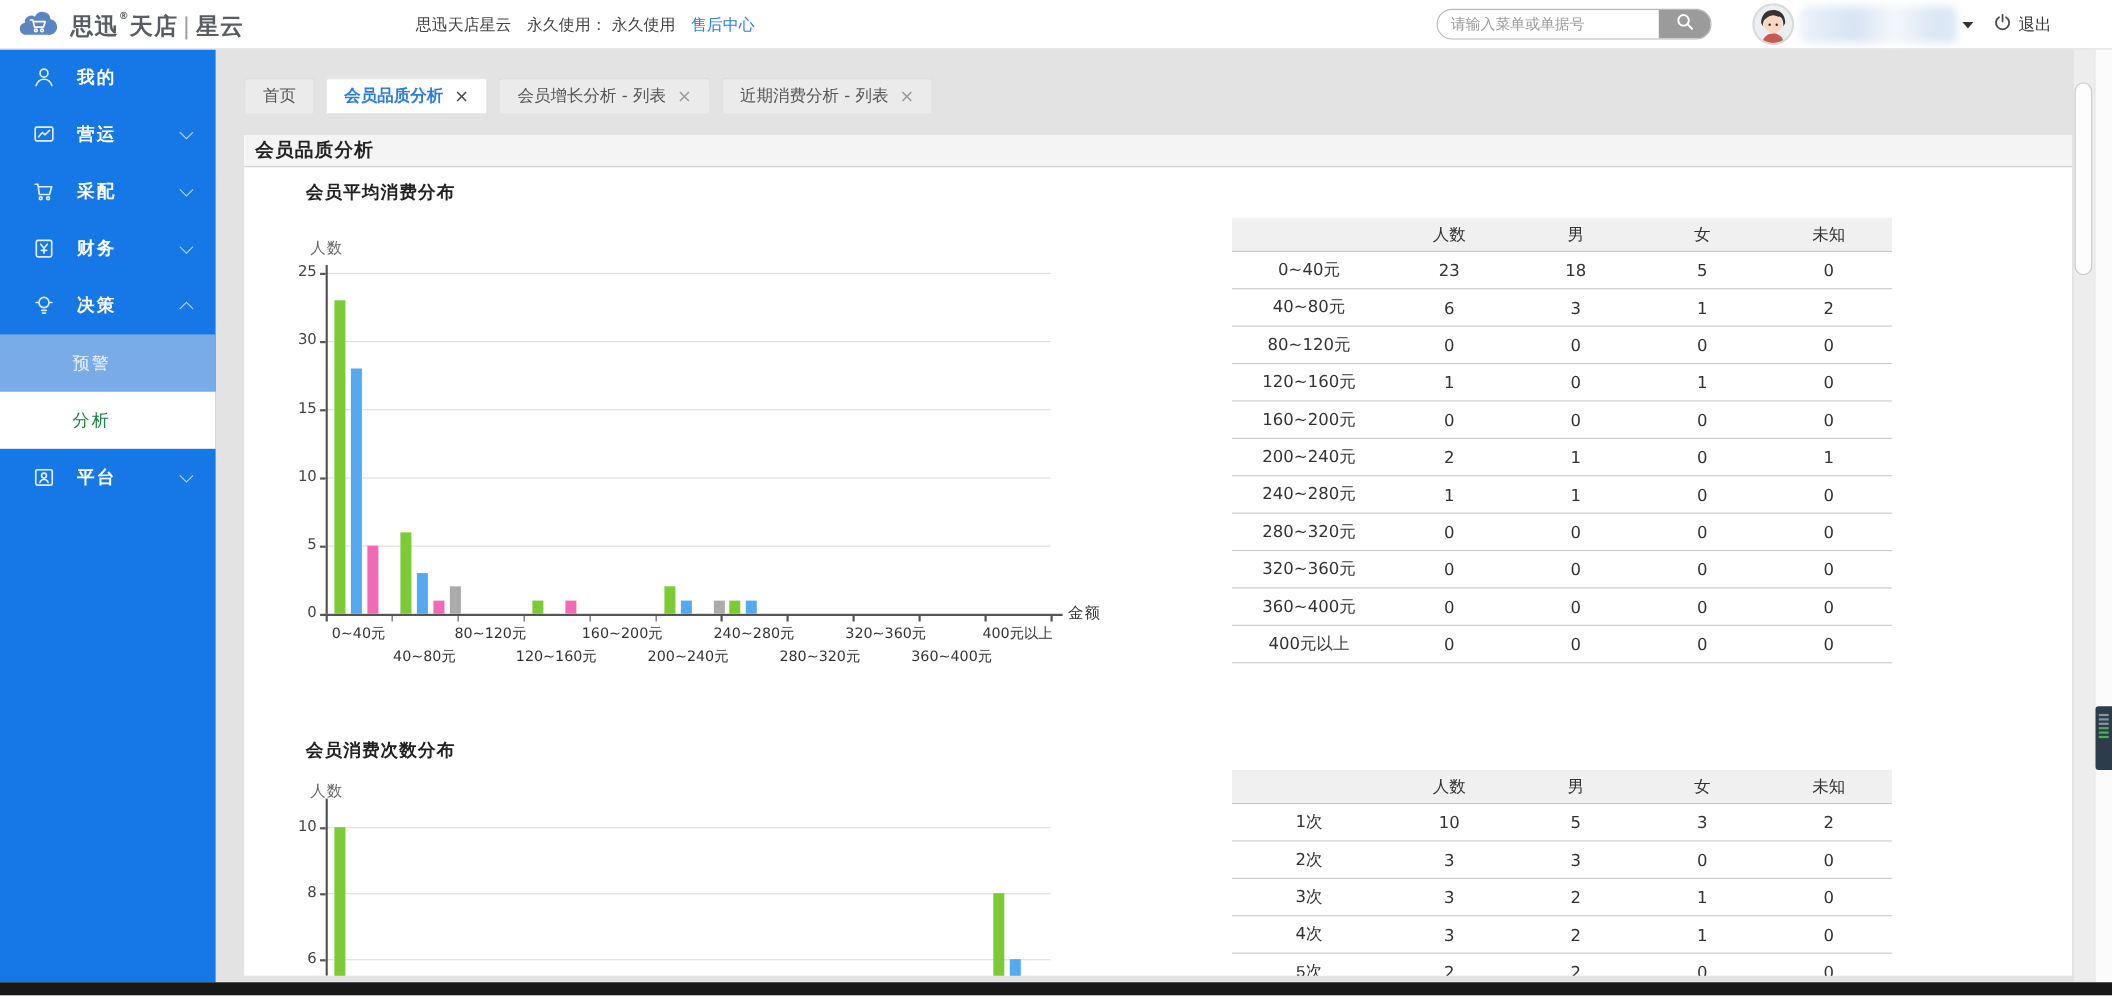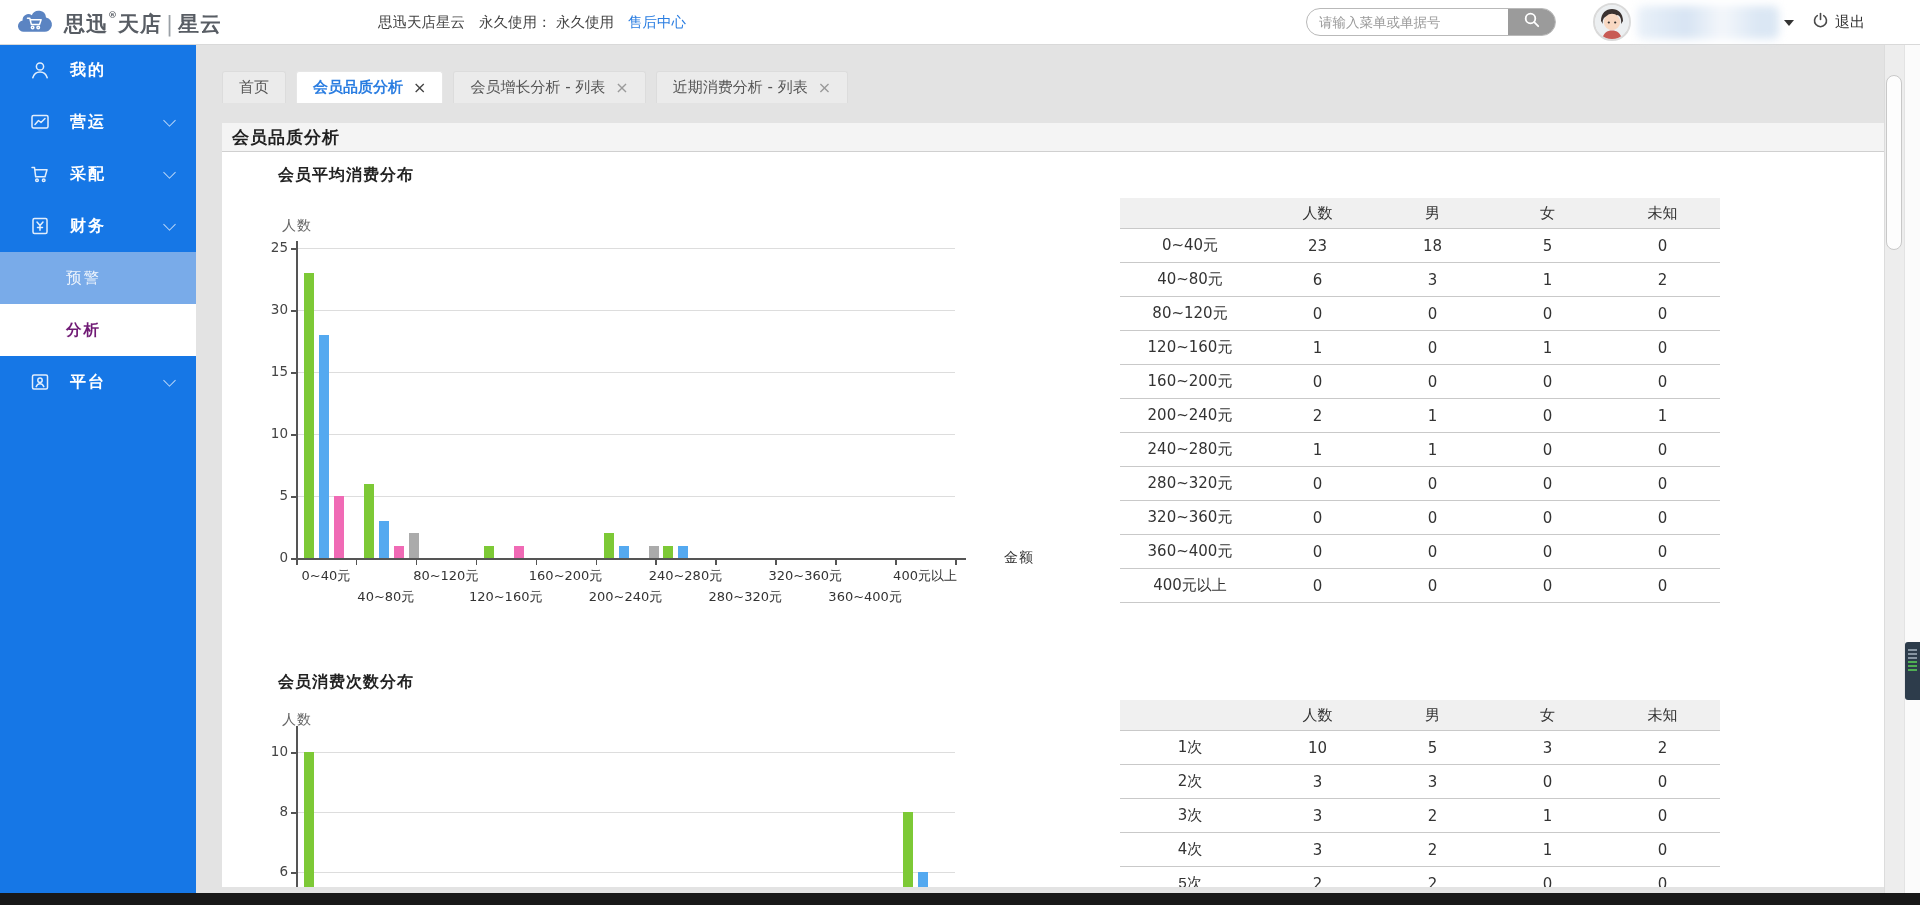--- a/index.html
+++ b/index.html
@@ -25,21 +25,21 @@
   .logout{position:absolute;left:1812px;top:0;height:44px;display:flex;align-items:center;gap:6px;font-size:15px;color:#333;cursor:pointer}
 
   
   .sidebar{position:absolute;left:0;top:44px;width:196px;height:849px;background:#1677e6;z-index:40}
   .side-item{height:52px;display:flex;align-items:center;padding-left:28px;cursor:pointer;position:relative}
   .side-icon{width:24px;height:24px;display:inline-flex;align-items:center;justify-content:center}
   .side-label{color:#fff;font-size:16px;font-weight:bold;margin-left:18px;letter-spacing:2px}
   .chev{position:absolute;right:22px;width:8px;height:8px;border-right:1.6px solid rgba(255,255,255,.7);border-bottom:1.6px solid rgba(255,255,255,.7);transform:rotate(45deg);margin-top:-4px}
   .chev.up{transform:rotate(-135deg);margin-top:4px}
   .side-sub{height:52px;display:flex;align-items:center;padding-left:66px;cursor:pointer;background:#79abe9;color:#eef4fc;font-size:15.5px;letter-spacing:2px}
-  .side-sub.active{background:#ffffff;color:#701a75;font-weight:bold}
+  .side-sub.active{background:#ffffff;color:#15803d;font-weight:normal}
   .st{fill:none;stroke:rgba(255,255,255,.88);stroke-width:1.5;stroke-linecap:round;stroke-linejoin:round}
 
   
   .tabs{position:absolute;left:222px;top:71px;height:32px;display:flex;gap:10px;z-index:10}
   .tab{height:32px;display:flex;align-items:center;padding:0 16px;background:#ebebeb;border:1px solid #dcdcdc;border-bottom:none;border-radius:3px 3px 0 0;font-size:15px;color:#555;cursor:pointer;box-sizing:border-box;white-space:nowrap}
   .tab.active{background:#fff;color:#2a7de1;font-weight:bold;border-color:#e6e6e6}
   .tab-close{margin-left:10px;font-size:16px;color:#9a9a9a;font-weight:normal;line-height:1;cursor:pointer}
   .tab.active .tab-close{color:#444}
 
   
@@ -172,20 +172,30 @@
       </div>
       <div class="side-item">
         <span class="side-icon">
           <svg width="22" height="22" viewBox="0 0 22 22">
             <rect class="st" x="4" y="3.5" width="14" height="15" rx="1.5"></rect>
             <path class="st" d="M8 7l3 3.6L14 7M11 10.6v4.6M8.5 12.6h5"></path>
           </svg>
         </span>
         <span class="side-label">财务</span>
         <span class="chev"></span>
+      </div>
+      <div class="side-item">
+        <span class="side-icon">
+          <svg width="22" height="22" viewBox="0 0 22 22">
+            <circle class="st" cx="11" cy="8" r="4.6"></circle>
+            <path class="st" d="M9 15.2h4M9.6 17.6h2.8M3.8 8h1.4M16.8 8h1.4"></path>
+          </svg>
+        </span>
+        <span class="side-label">决策</span>
+        <span class="chev up"></span>
       </div>
       <div class="side-sub">
         <span>预警</span>
       </div>
       <div class="side-sub active">
         <span>分析</span>
       </div>
       <div class="side-item">
         <span class="side-icon">
           <svg width="22" height="22" viewBox="0 0 22 22">
@@ -261,21 +271,21 @@
       <div class="c-xlab" style="left: 115.864px; top: 465px;">40~80元</div>
       <div class="c-xlab" style="left: 175.773px; top: 444px;">80~120元</div>
       <div class="c-xlab" style="left: 235.682px; top: 465px;">120~160元</div>
       <div class="c-xlab" style="left: 295.591px; top: 444px;">160~200元</div>
       <div class="c-xlab" style="left: 355.5px; top: 465px;">200~240元</div>
       <div class="c-xlab" style="left: 415.409px; top: 444px;">240~280元</div>
       <div class="c-xlab" style="left: 475.318px; top: 465px;">280~320元</div>
       <div class="c-xlab" style="left: 535.227px; top: 444px;">320~360元</div>
       <div class="c-xlab" style="left: 595.136px; top: 465px;">360~400元</div>
       <div class="c-xlab" style="left: 655.045px; top: 444px;">400元以上</div>
-      <div class="c-xtitle" style="left: 782px; top: 426px;">金额</div>
+      <div class="c-xtitle" style="left: 749px; top: 426px;">金额</div>
       <div class="c-bar" style="left: 82px; top: 149.8px; height: 285.2px; width: 10px; background: rgb(125, 201, 54);"></div>
       <div class="c-bar" style="left: 141.909px; top: 360.6px; height: 74.4px; width: 10px; background: rgb(125, 201, 54);"></div>
       <div class="c-bar" style="left: 261.727px; top: 422.6px; height: 12.4px; width: 10px; background: rgb(125, 201, 54);"></div>
       <div class="c-bar" style="left: 381.545px; top: 410.2px; height: 24.8px; width: 10px; background: rgb(125, 201, 54);"></div>
       <div class="c-bar" style="left: 441.455px; top: 422.6px; height: 12.4px; width: 10px; background: rgb(125, 201, 54);"></div>
       <div class="c-bar" style="left: 97px; top: 211.8px; height: 223.2px; width: 10px; background: rgb(84, 169, 240);"></div>
       <div class="c-bar" style="left: 156.909px; top: 397.8px; height: 37.2px; width: 10px; background: rgb(84, 169, 240);"></div>
       <div class="c-bar" style="left: 396.545px; top: 422.6px; height: 12.4px; width: 10px; background: rgb(84, 169, 240);"></div>
       <div class="c-bar" style="left: 456.455px; top: 422.6px; height: 12.4px; width: 10px; background: rgb(84, 169, 240);"></div>
       <div class="c-bar" style="left: 112px; top: 373px; height: 62px; width: 10px; background: rgb(240, 106, 181);"></div>

